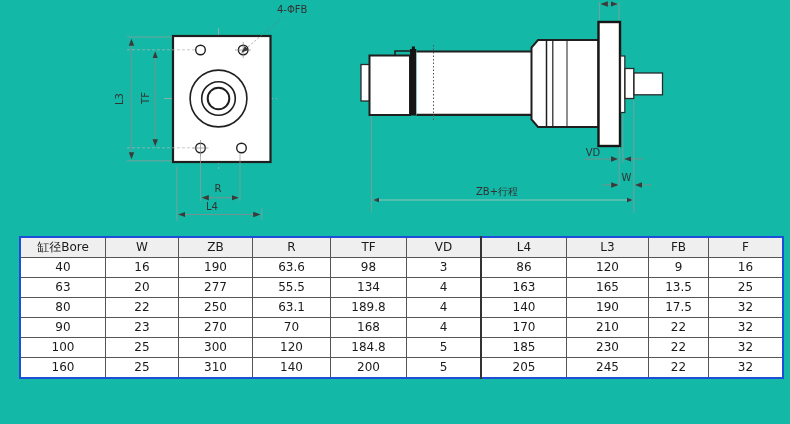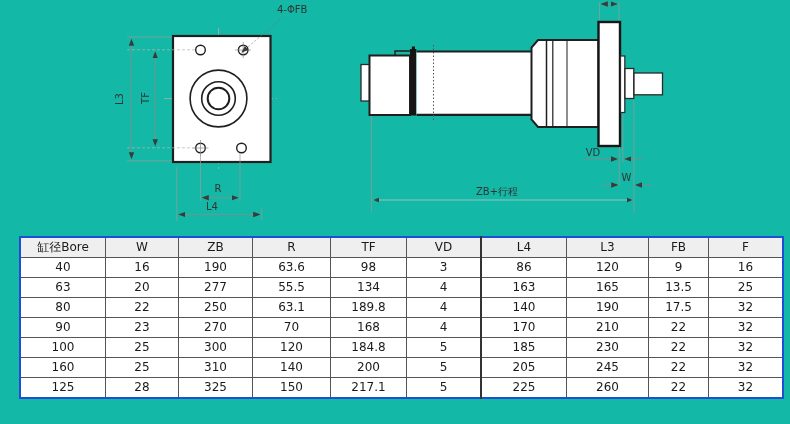--- a/index.html
+++ b/index.html
@@ -216,28 +216,16 @@
           <td>25</td>
           <td>310</td>
           <td>140</td>
           <td>200</td>
           <td>5</td>
           <td class="thickL">205</td>
           <td>245</td>
           <td>22</td>
           <td>32</td>
         </tr>
-        <tr>
-          <td>125</td>
-          <td>28</td>
-          <td>325</td>
-          <td>150</td>
-          <td>217.1</td>
-          <td>5</td>
-          <td class="thickL">225</td>
-          <td>260</td>
-          <td>22</td>
-          <td>32</td>
-        </tr>
       </tbody>
   </table>
 
 </div>
 
 </body></html>

